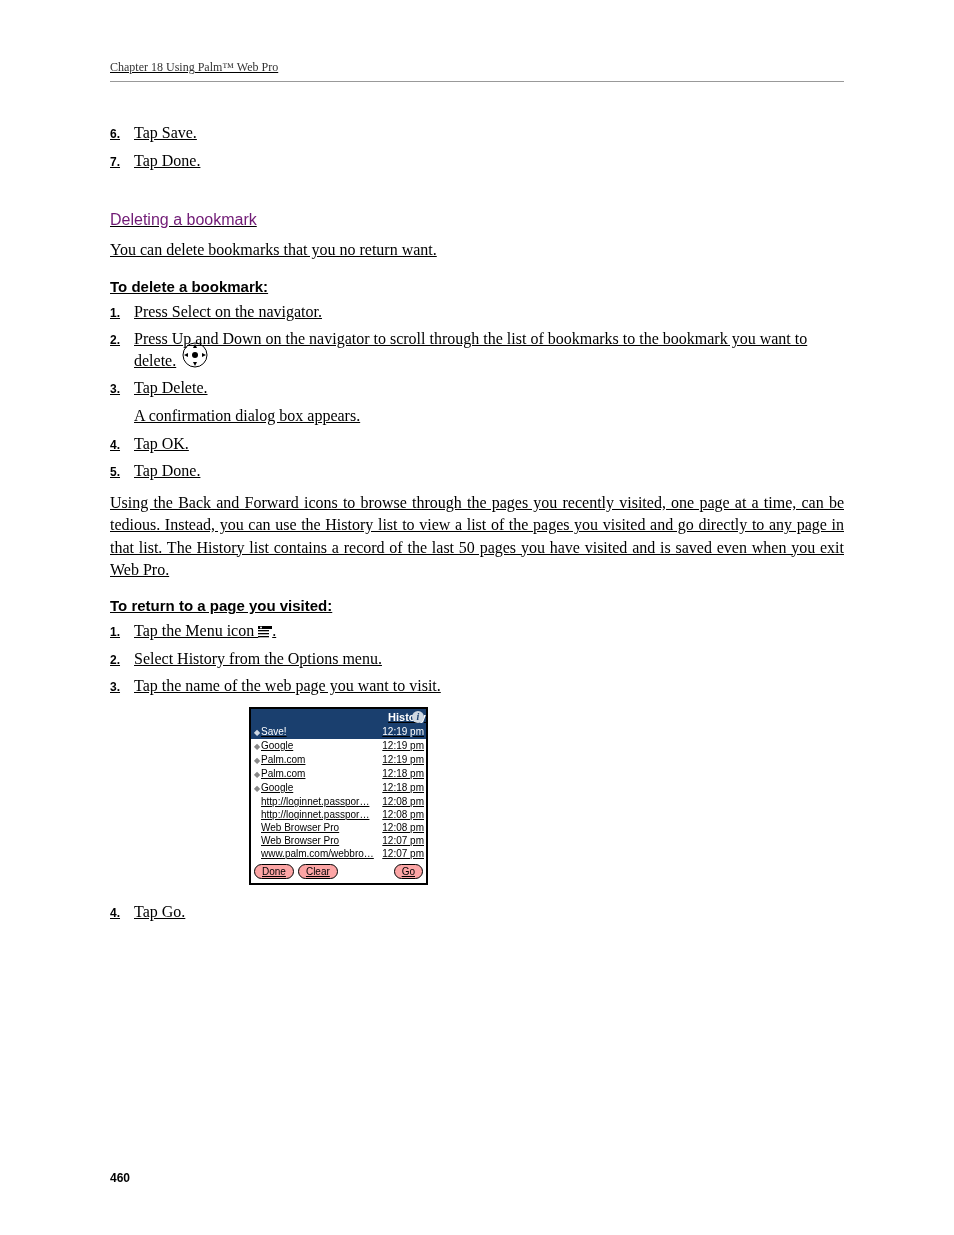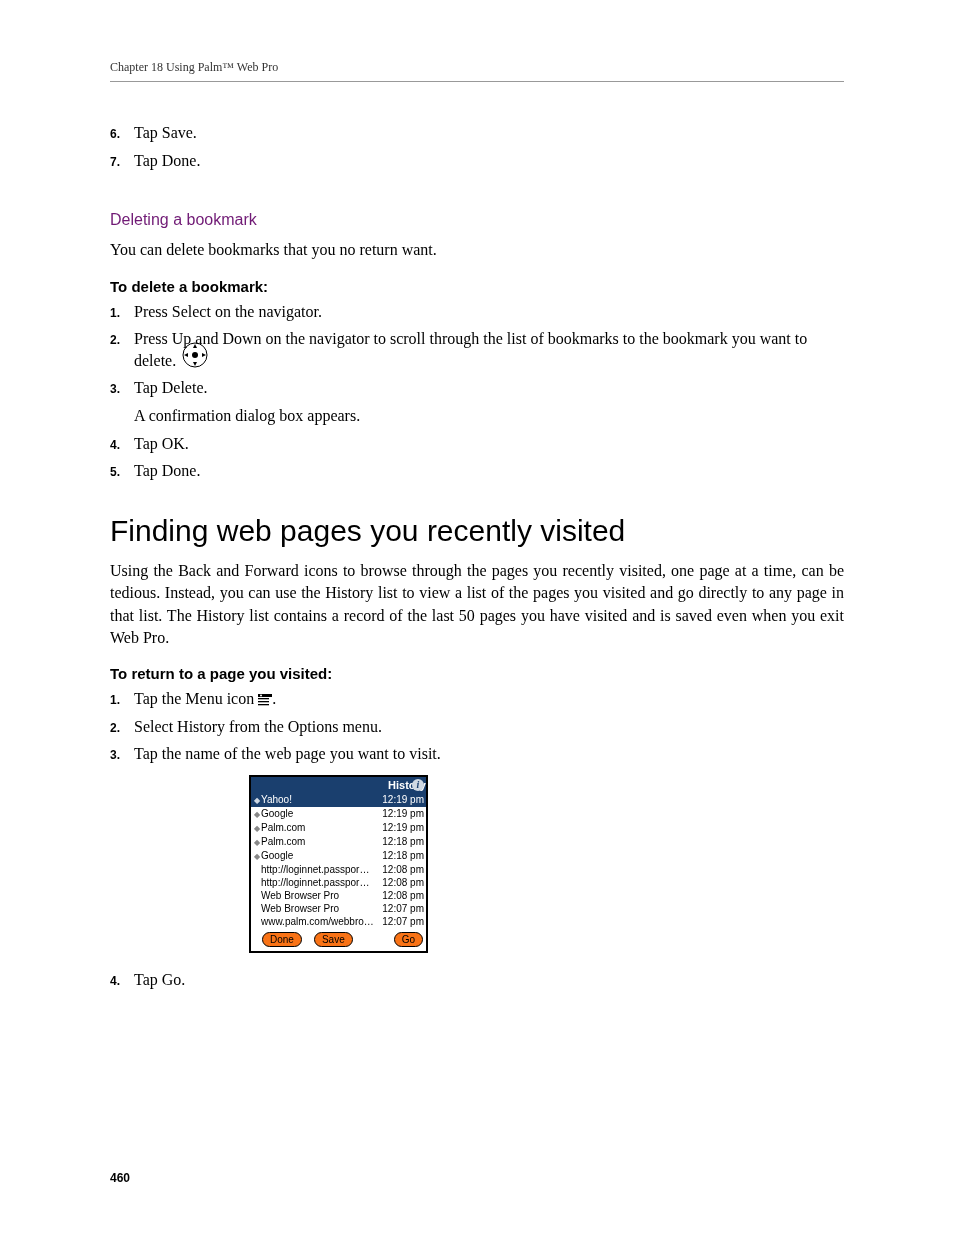--- a/index.html
+++ b/index.html
@@ -11,20 +11,21 @@
     width: 954px;
     height: 1235px;
     position: relative;
   }
   .page {
     position: absolute;
     left: 110px;
     right: 110px;
     top: 60px;
     bottom: 50px;
+    text-decoration: underline;
   }
   .runhead {
     font-size: 12px;
     color: #333;
     border-bottom: 1px solid #999;
     padding-bottom: 6px;
     margin-bottom: 40px;
   }
   .indent-block {
     margin-left: 115px;
@@ -160,22 +161,21 @@
     gap: 4px;
     padding: 4px 3px;
   }
   .palm-dialog .btnbar .spacer { flex: 1; }
   .palm-btn {
     border: 1px solid #000;
     border-radius: 8px;
     padding: 0 7px;
     font-size: 10px;
     line-height: 13px;
-    background: #f97316;
-    margin-left: 8px;
+    background: #fca5a5;
   }
 </style>
 </head>
 <body>
 
 <div class="page">
   <div class="runhead">Chapter 18   Using Palm™ Web Pro</div>
 
   <ol class="num-list indent-block" id="top-steps">
       <li>
@@ -223,21 +223,20 @@
       <li>
         <span class="num">4.</span>
         <span class="txt">Tap OK.</span>
       </li>
       <li>
         <span class="num">5.</span>
         <span class="txt">Tap Done.</span>
       </li>
     </ol>
 
-  <h2 class="h1-black">Finding web pages you recently visited</h2>
   <p class="body-p indent-block" style="text-align:justify">Using the Back and Forward icons to browse through the pages you recently visited, one page at a time, can be tedious. Instead, you can use the History list to view a list of the pages you visited and go directly to any page in that list. The History list contains a record of the last 50 pages you have visited and is saved even when you exit Web Pro.</p>
 
   <p class="proc-head indent-block">To return to a page you visited:</p>
   <ol class="num-list indent-block" id="sec3-steps-a">
       <li>
         <span class="num">1.</span>
         <span class="txt">Tap the Menu icon <svg viewBox="0 0 14 12" class="menu-glyph">
             <rect x="0" y="0" width="14" height="3" fill="#000"></rect>
             <circle cx="3" cy="1.5" r="1" fill="#fff"></circle>
             <rect x="0" y="4" width="11" height="1.3" fill="#000"></rect>
@@ -256,21 +255,21 @@
     </ol>
 
   <div class="indent-block">
     <div class="palm-dialog">
       <div class="titlebar">
         <span>History</span>
         <span class="info">i</span>
       </div>
       <div class="rows" id="history-rows">
           <div class="row sel">
-            <span><span class="dot">◆</span><span>Yahoo!</span></span>
+            <span><span class="dot">◆</span><span>Save!</span></span>
             <span>12:19 pm</span>
           </div>
           <div class="row">
             <span><span class="dot">◆</span><span>Google</span></span>
             <span>12:19 pm</span>
           </div>
           <div class="row">
             <span><span class="dot">◆</span><span>Palm.com</span></span>
             <span>12:19 pm</span>
           </div>
@@ -298,21 +297,21 @@
             <span><span class="dot"></span><span>Web Browser Pro</span></span>
             <span>12:07 pm</span>
           </div>
           <div class="row">
             <span><span class="dot"></span><span>www.palm.com/webbro…</span></span>
             <span>12:07 pm</span>
           </div>
         </div>
       <div class="btnbar">
         <span class="palm-btn">Done</span>
-        <span class="palm-btn">Save</span>
+        <span class="palm-btn">Clear</span>
         <span class="spacer"></span>
         <span class="palm-btn">Go</span>
       </div>
     </div>
   </div>
 
   <ol class="num-list indent-block" id="sec3-steps-b" style="margin-top:16px;">
       <li>
         <span class="num">4.</span>
         <span class="txt">Tap Go.</span>

